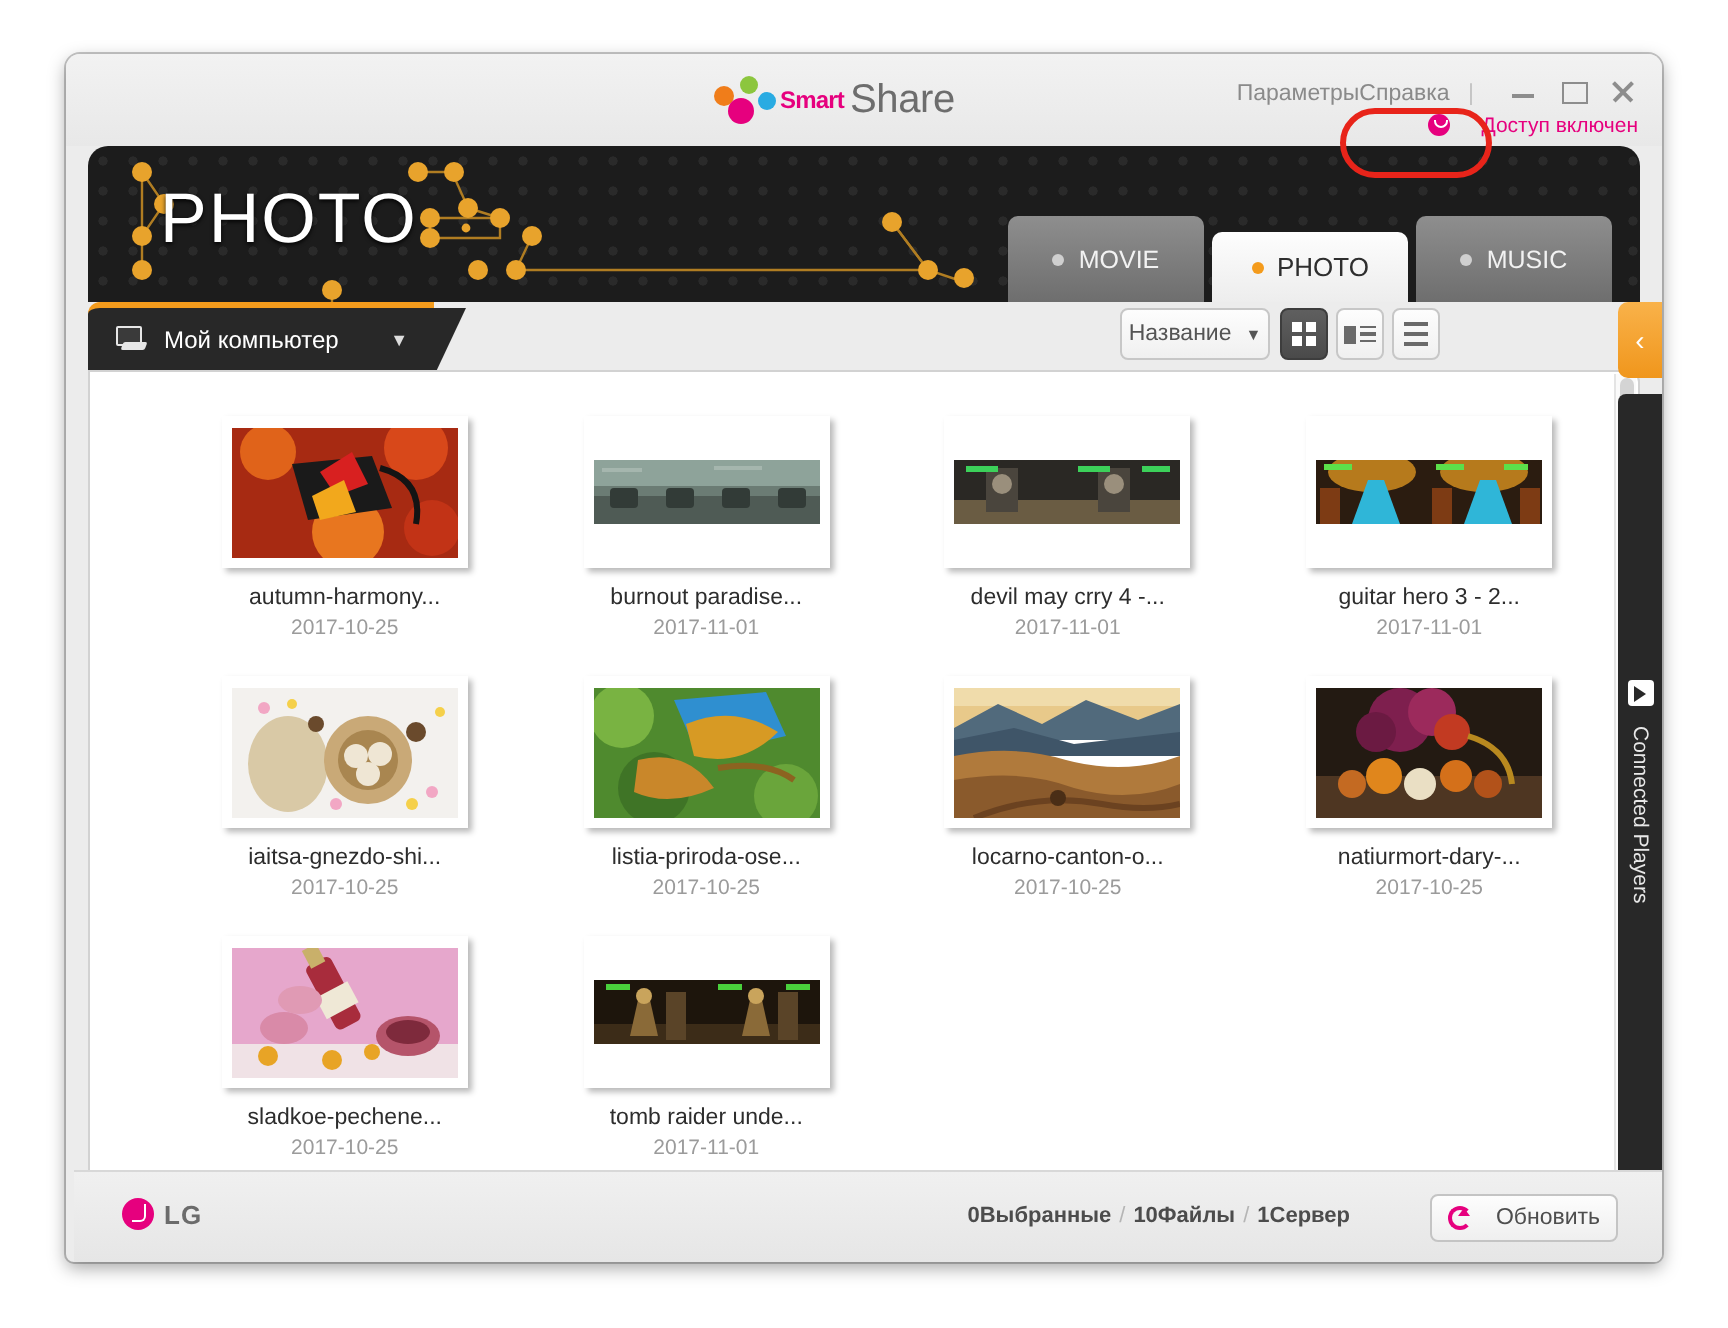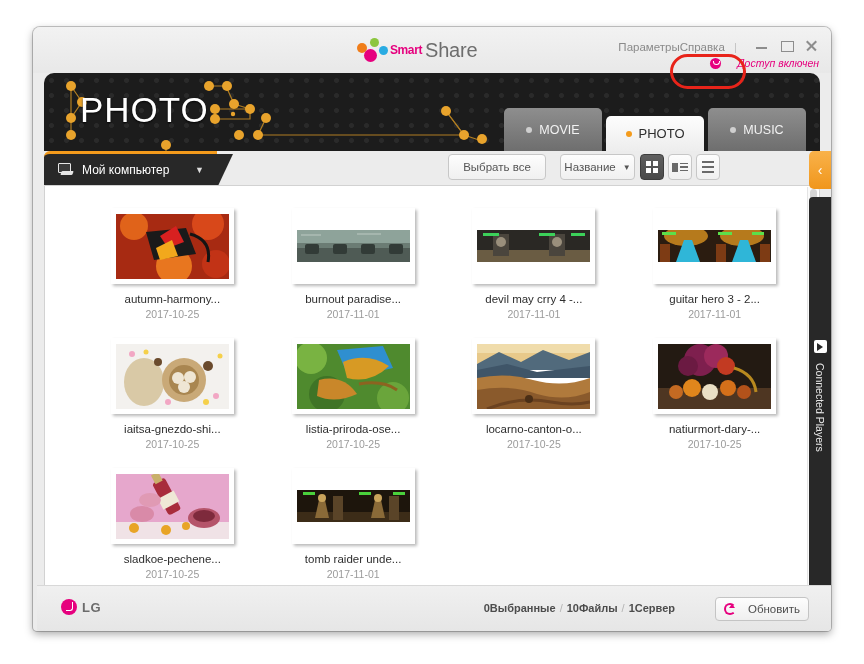--- a/index.html
+++ b/index.html
@@ -65,22 +65,22 @@
   .wb-min::after  { content:""; position:absolute; left:1px; top:10px; width:11px; height:1.5px; background:#8d8d8d; }
   .wb-max::after  { content:""; position:absolute; left:1px; top:4px; width:11px; height:9px; border:1.5px solid #8d8d8d; }
   .wb-close::before, .wb-close::after {
     content:""; position:absolute; left:0px; top:8px; width:13px; height:1.5px; background:#8d8d8d;
   }
   .wb-close::before { transform: rotate(45deg); }
   .wb-close::after  { transform: rotate(-45deg); }
 
   .access {
     position: absolute; right: 12px; top: 30px;
-    display: flex; align-items: flex-end; gap: 16px;
-    font-size: 10.5px; color: #e6007e; font-style: italic;
+    display: flex; align-items: flex-start; gap: 16px;
+    font-size: 10.5px; color: #e6007e;
   }
   .access-ico {
     width: 11px; height: 11px; border-radius: 50%;
     background: #e6007e; position: relative;
   }
   .access-ico::after {
     content: ""; position: absolute; left: 3px; top: 2.5px;
     width: 5px; height: 3px; border: 1.5px solid #fff; border-top: none;
     border-radius: 0 0 4px 4px;
   }
@@ -449,23 +449,20 @@
 
     <div class="toolbar">
 
       <div class="srcTab">
         <span class="pc-ico"></span>
         <span>Мой компьютер</span>
         <span class="caret">▼</span>
       </div>
 
 
-      <div class="btn-plain btn-selectall">
-        <span>Выбрать все</span>
-      </div>
 
       <div class="btn-plain btn-sort">
         <span>Название</span>
         <span class="caret">▼</span>
       </div>
 
       <div class="viewbtns">
         <div class="vbtn active">
           <span class="g4">
               <i></i>

